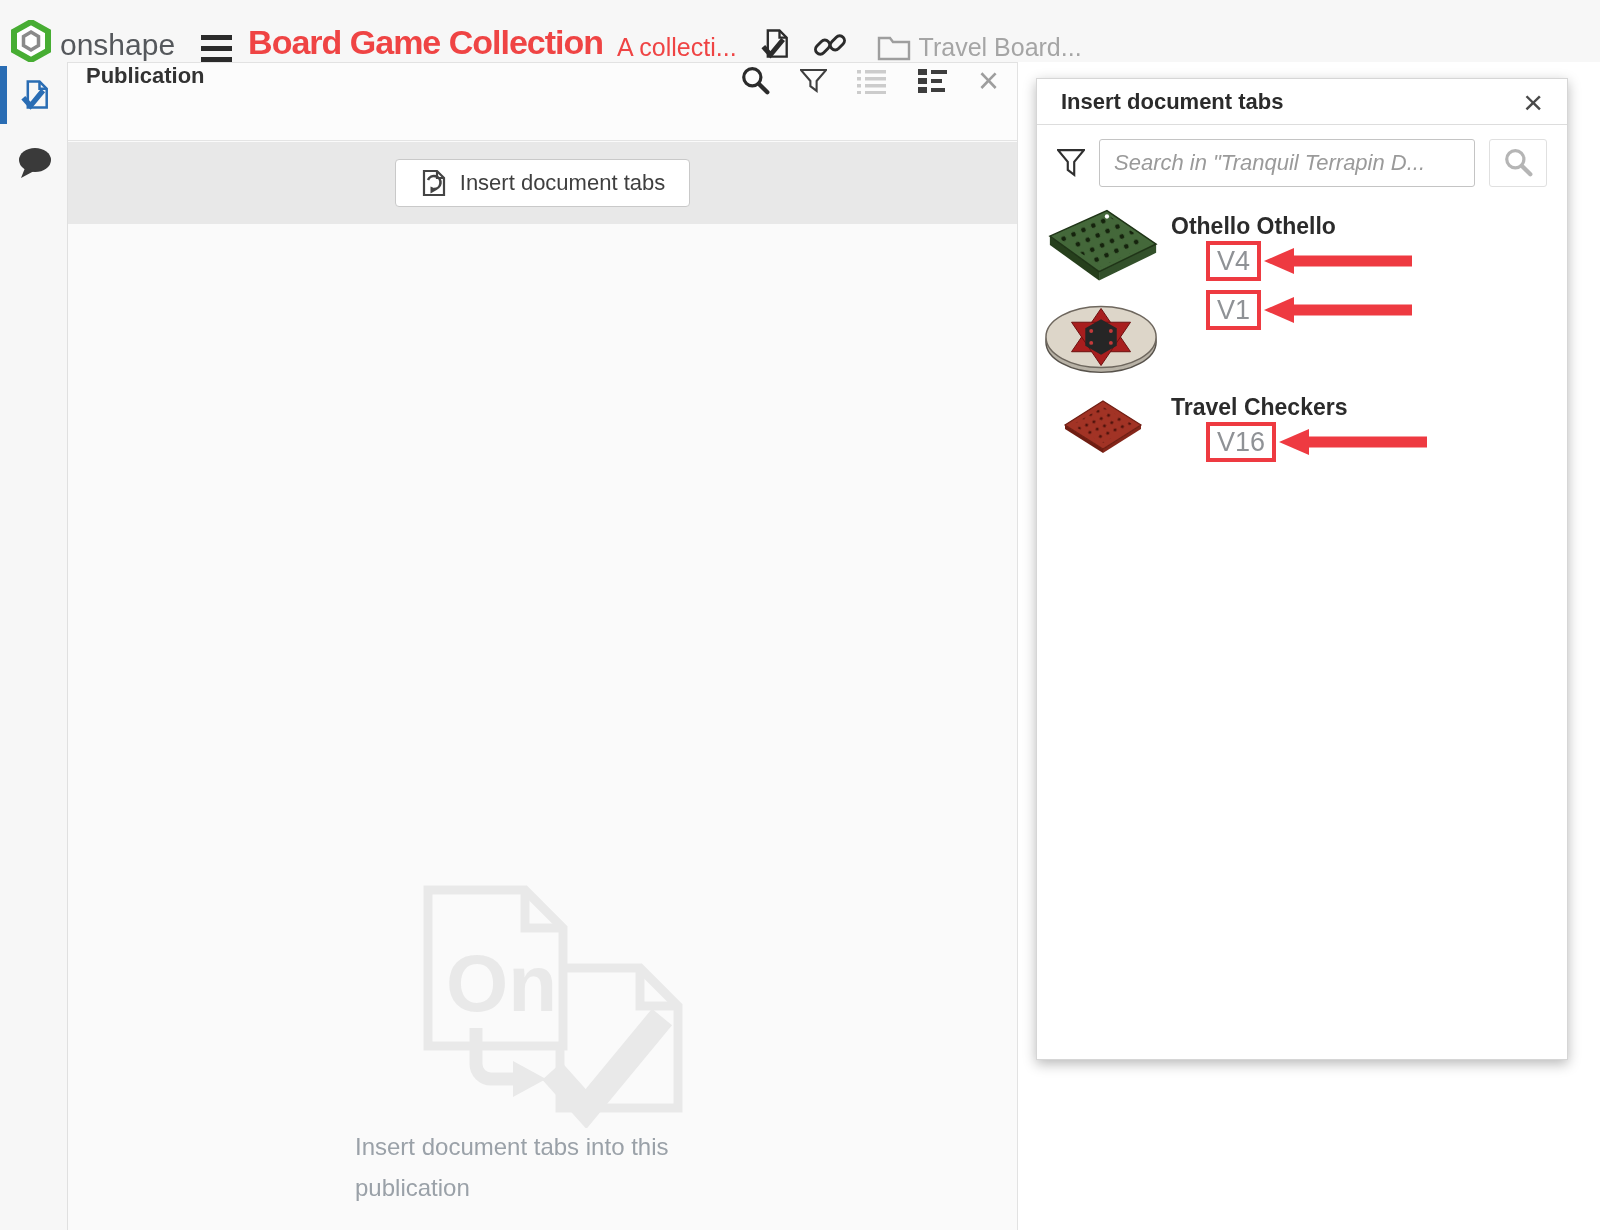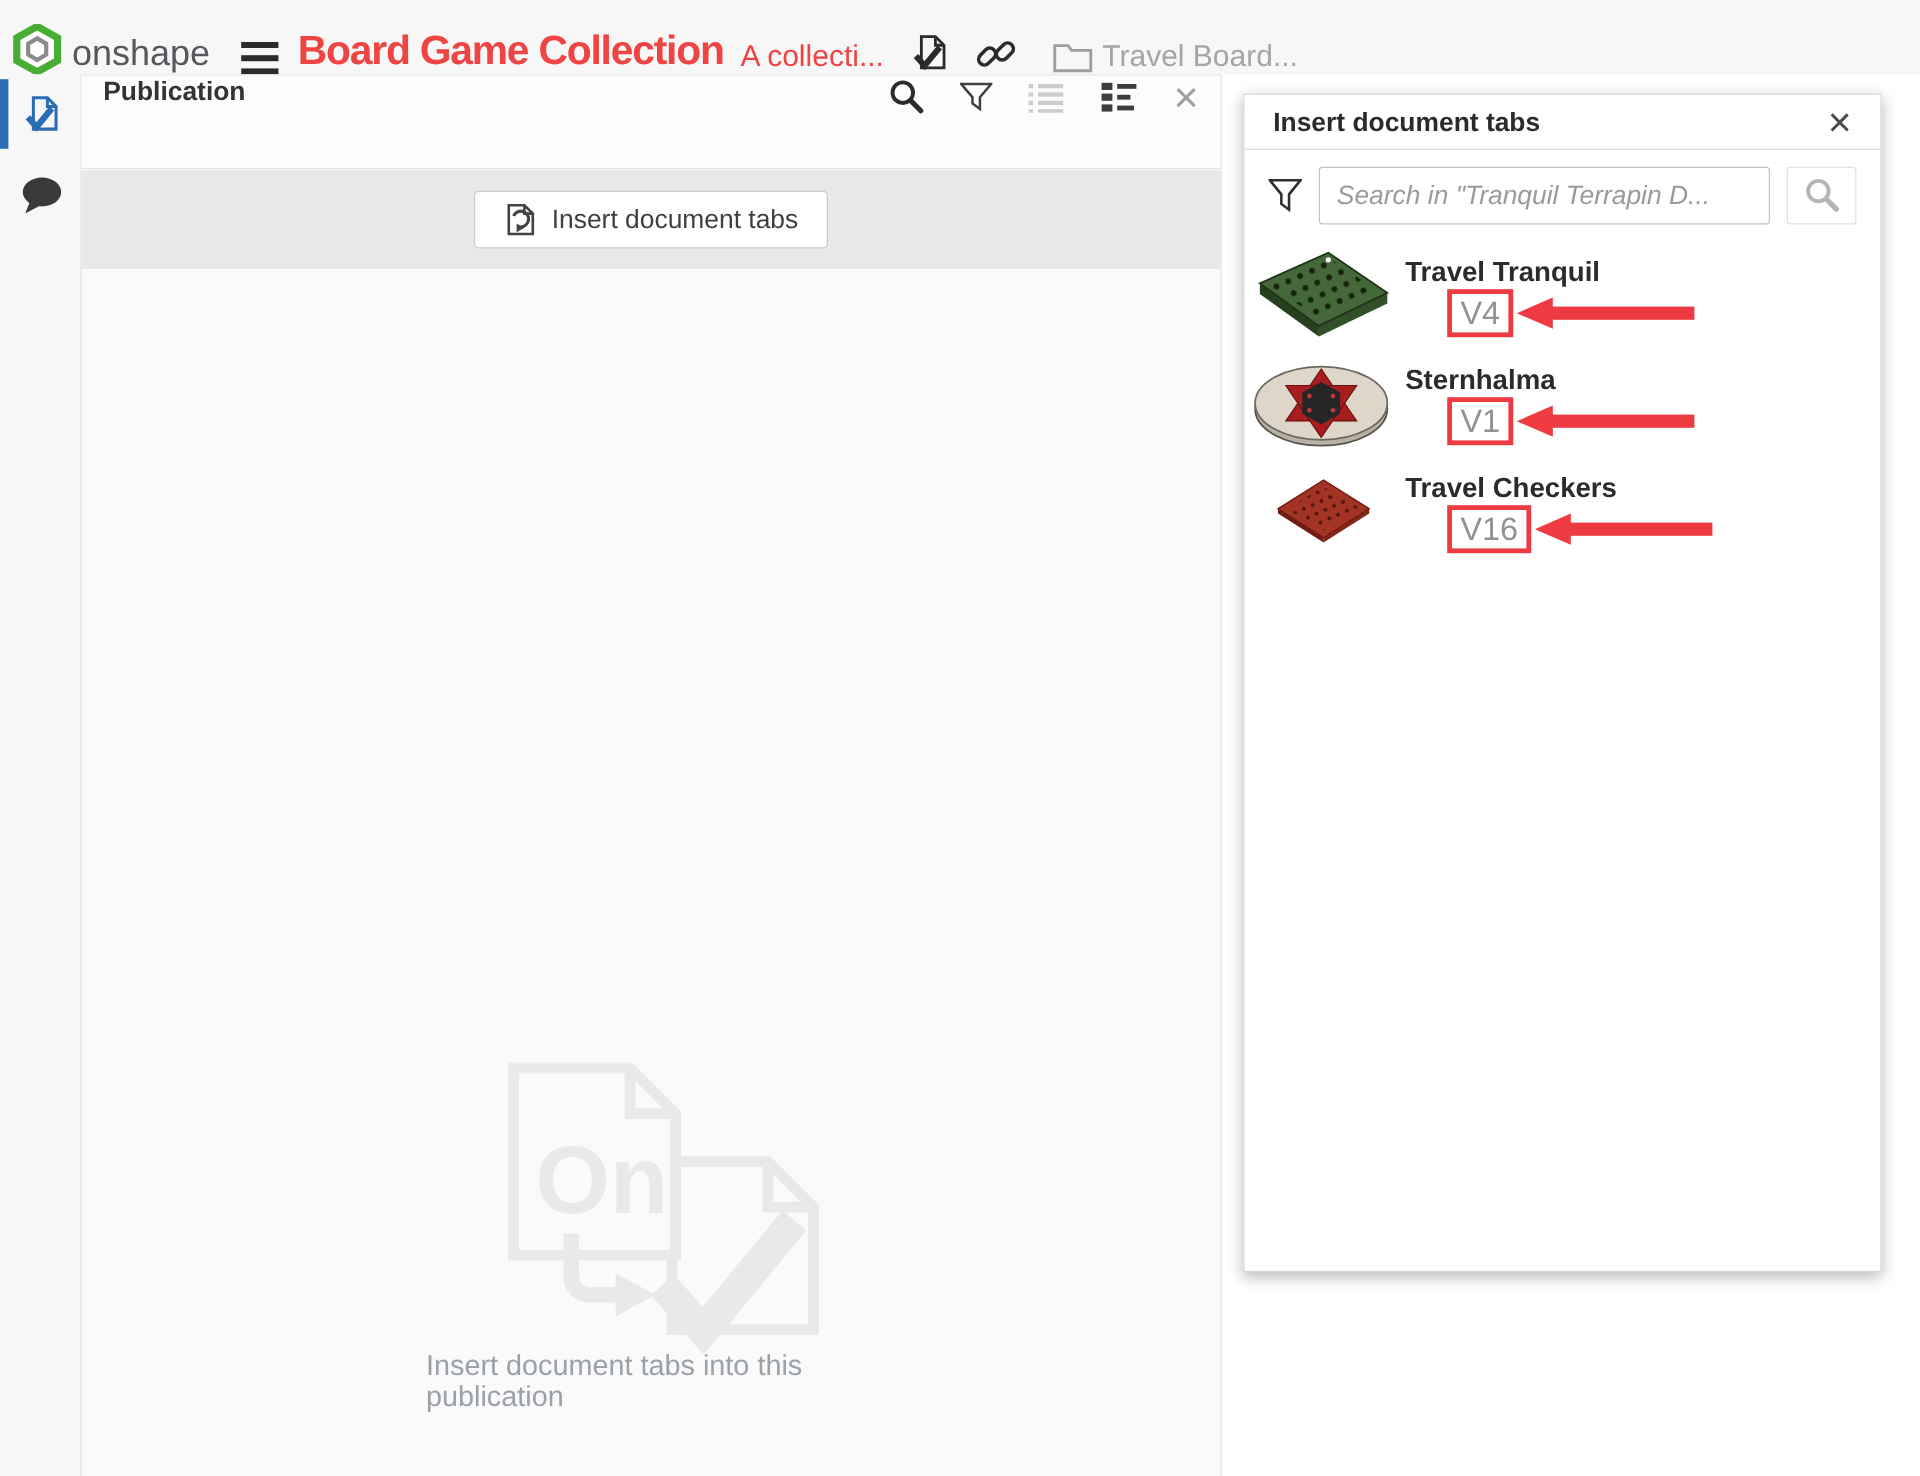--- a/index.html
+++ b/index.html
@@ -52,21 +52,21 @@
   }
   .insert-btn {
     display:flex; align-items:center; gap:12px; background:#fff;
     border:1px solid #c9c9c9; border-radius:4px; height:48px; padding:0 24px;
     font-size:22px; color:#3f3f3f; cursor:pointer;
   }
 
   .watermark { position:absolute; left:332px; top:815px; }
   .empty-text {
     position:absolute; left:287px; top:1063px; width:330px;
-    font-size:24px; color:#9aa1a8; line-height:26px;
+    font-size:24px; color:#9aa1a8; line-height:41px;
   }
 
   
   .right-panel {
     position:absolute; left:1036px; top:78px; width:532px; height:982px;
     background:#fff; border:1px solid #d6d6d6;
     box-shadow:0 4px 12px rgba(0,0,0,0.28);
   }
   .rp-header {
     height:46px; border-bottom:1px solid #ddd;
@@ -264,21 +264,21 @@
             <circle cx="5" cy="5" r="2.4" fill="#15230d"></circle>
           </pattern>
         </defs>
         <polygon points="6,30 56,66 56,75 6,39" fill="#263f1c"></polygon>
         <polygon points="56,66 114,38 114,47 56,75" fill="#32502a"></polygon>
         <polygon points="6,30 64,4 114,38 56,66" fill="#44683a" stroke="#1f3417" stroke-width="1.5"></polygon>
         <polygon points="12,30 64,8 108,38 58,61" fill="url(#oth-dots)"></polygon>
         <circle cx="64" cy="10" r="2.2" fill="#ffffff"></circle>
       </svg>
     </div>
-    <div class="item-name">Travel Tranquil</div>
+    <div class="item-name">Othello Othello</div>
     <div class="version-row">
       <span class="version-box">V4</span>
       <span class="arrow-ic">
         <svg width="150" height="30" viewBox="0 0 150 30">
           <polygon points="0,15 30,2 30,28" fill="#ee3a41"></polygon>
           <rect x="27" y="9.5" width="121" height="11" fill="#ee3a41"></rect>
         </svg>
       </span>
     </div>
   </div>
@@ -290,21 +290,20 @@
         <ellipse cx="58" cy="42" rx="56" ry="31" fill="#ddd6c9" stroke="#6e675e" stroke-width="1.5"></ellipse>
         <polygon points="58,13 88,57 28,57" fill="#a81e1e" stroke="#6b0f0f" stroke-width="1"></polygon>
         <polygon points="58,71 88,27 28,27" fill="#a81e1e" stroke="#6b0f0f" stroke-width="1"></polygon>
         <polygon points="58,24 74,33 74,51 58,60 42,51 42,33" fill="#262626"></polygon>
         <circle cx="48" cy="36" r="2" fill="#c43a3a"></circle>
           <circle cx="68" cy="36" r="2" fill="#c43a3a"></circle>
         <circle cx="48" cy="48" r="2" fill="#c43a3a"></circle>
           <circle cx="68" cy="48" r="2" fill="#c43a3a"></circle>
       </svg>
     </div>
-    <div class="item-name">Sternhalma</div>
     <div class="version-row">
       <span class="version-box">V1</span>
       <span class="arrow-ic">
         <svg width="150" height="30" viewBox="0 0 150 30">
           <polygon points="0,15 30,2 30,28" fill="#ee3a41"></polygon>
           <rect x="27" y="9.5" width="121" height="11" fill="#ee3a41"></rect>
         </svg>
       </span>
     </div>
   </div>

